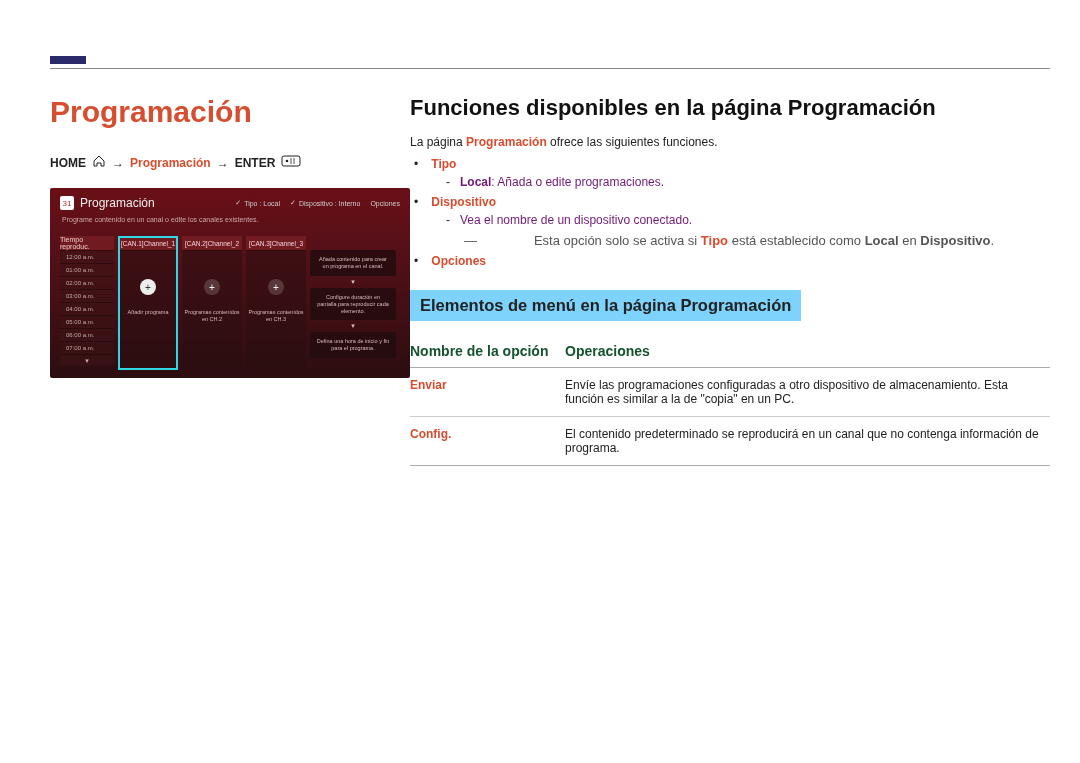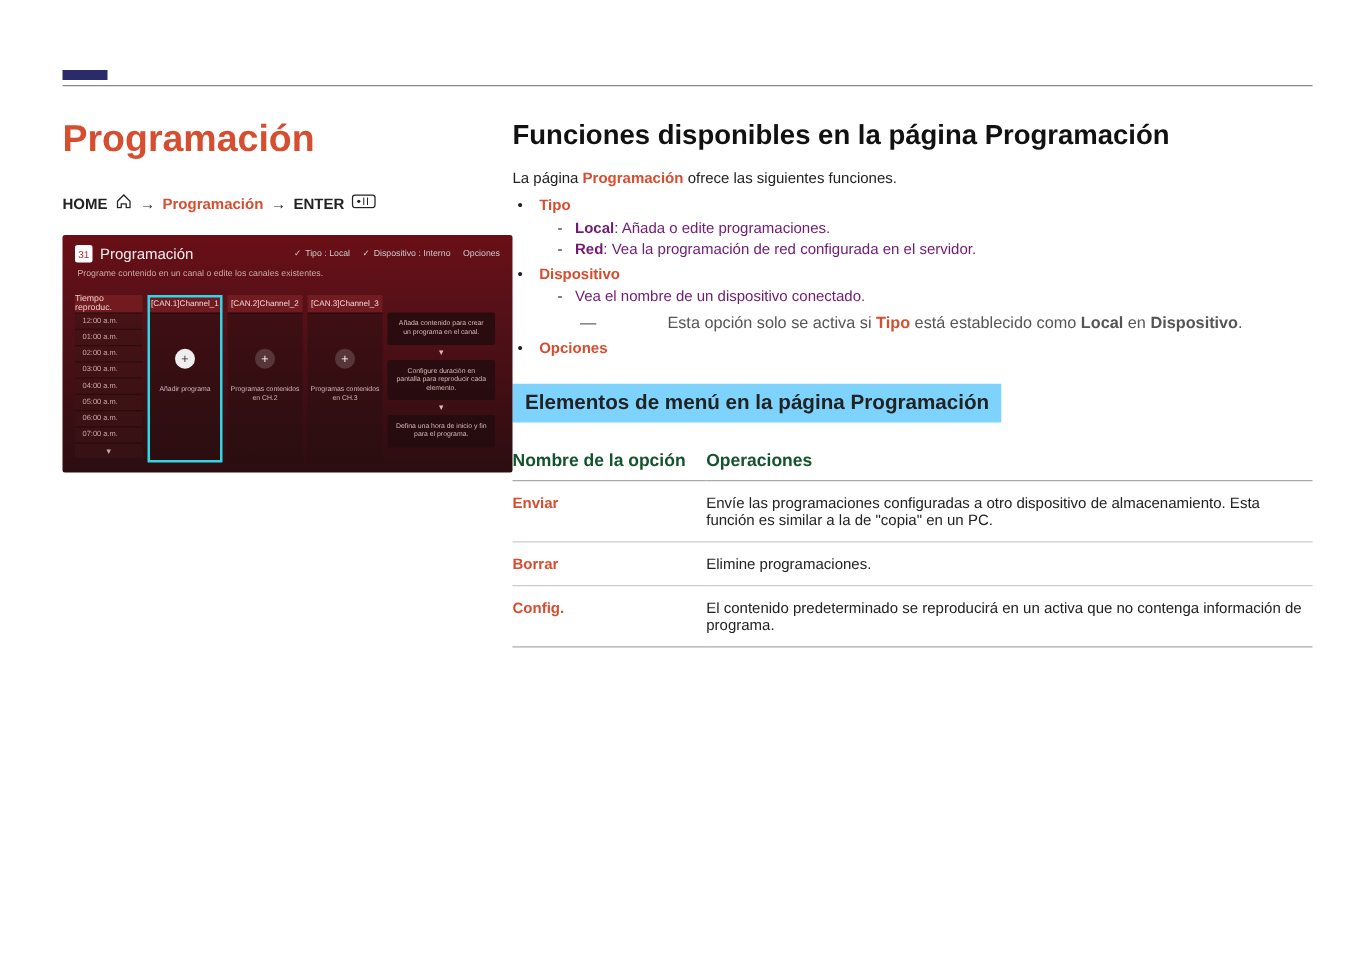--- a/index.html
+++ b/index.html
@@ -294,21 +294,20 @@
       <span>La página</span>
       <span class="accent">Programación</span>
       <span>ofrece las siguientes funciones.</span>
     </p>
 
     <ul class="bullets">
       <li>
         <span class="label">Tipo</span>
         <ul class="sub">
           <li><span class="sublabel">Local</span><span>: Añada o edite programaciones.</span></li>
-          <li><span class="sublabel">Red</span><span>: Vea la programación de red configurada en el servidor.</span></li>
         </ul>
       </li>
       <li>
         <span class="label">Dispositivo</span>
         <ul class="sub">
           <li><span>Vea el nombre de un dispositivo conectado.</span></li>
         </ul>
         <p class="note-dash">
           <span>Esta opción solo se activa si</span>
           <span class="accent">Tipo</span>
@@ -330,25 +329,21 @@
         <tr>
           <th>Nombre de la opción</th>
           <th>Operaciones</th>
         </tr>
       </thead>
       <tbody>
         <tr>
           <td class="name">Enviar</td>
           <td>Envíe las programaciones configuradas a otro dispositivo de almacenamiento. Esta función es similar a la de "copia" en un PC.</td>
         </tr>
-        <tr>
-          <td class="name">Borrar</td>
-          <td>Elimine programaciones.</td>
-        </tr>
         <tr class="lastrow">
           <td class="name">Config.</td>
-          <td>El contenido predeterminado se reproducirá en un activa que no contenga información de programa.</td>
+          <td>El contenido predeterminado se reproducirá en un canal que no contenga información de programa.</td>
         </tr>
       </tbody>
     </table>
   </div>
 
 </div>
 
 </body></html>

